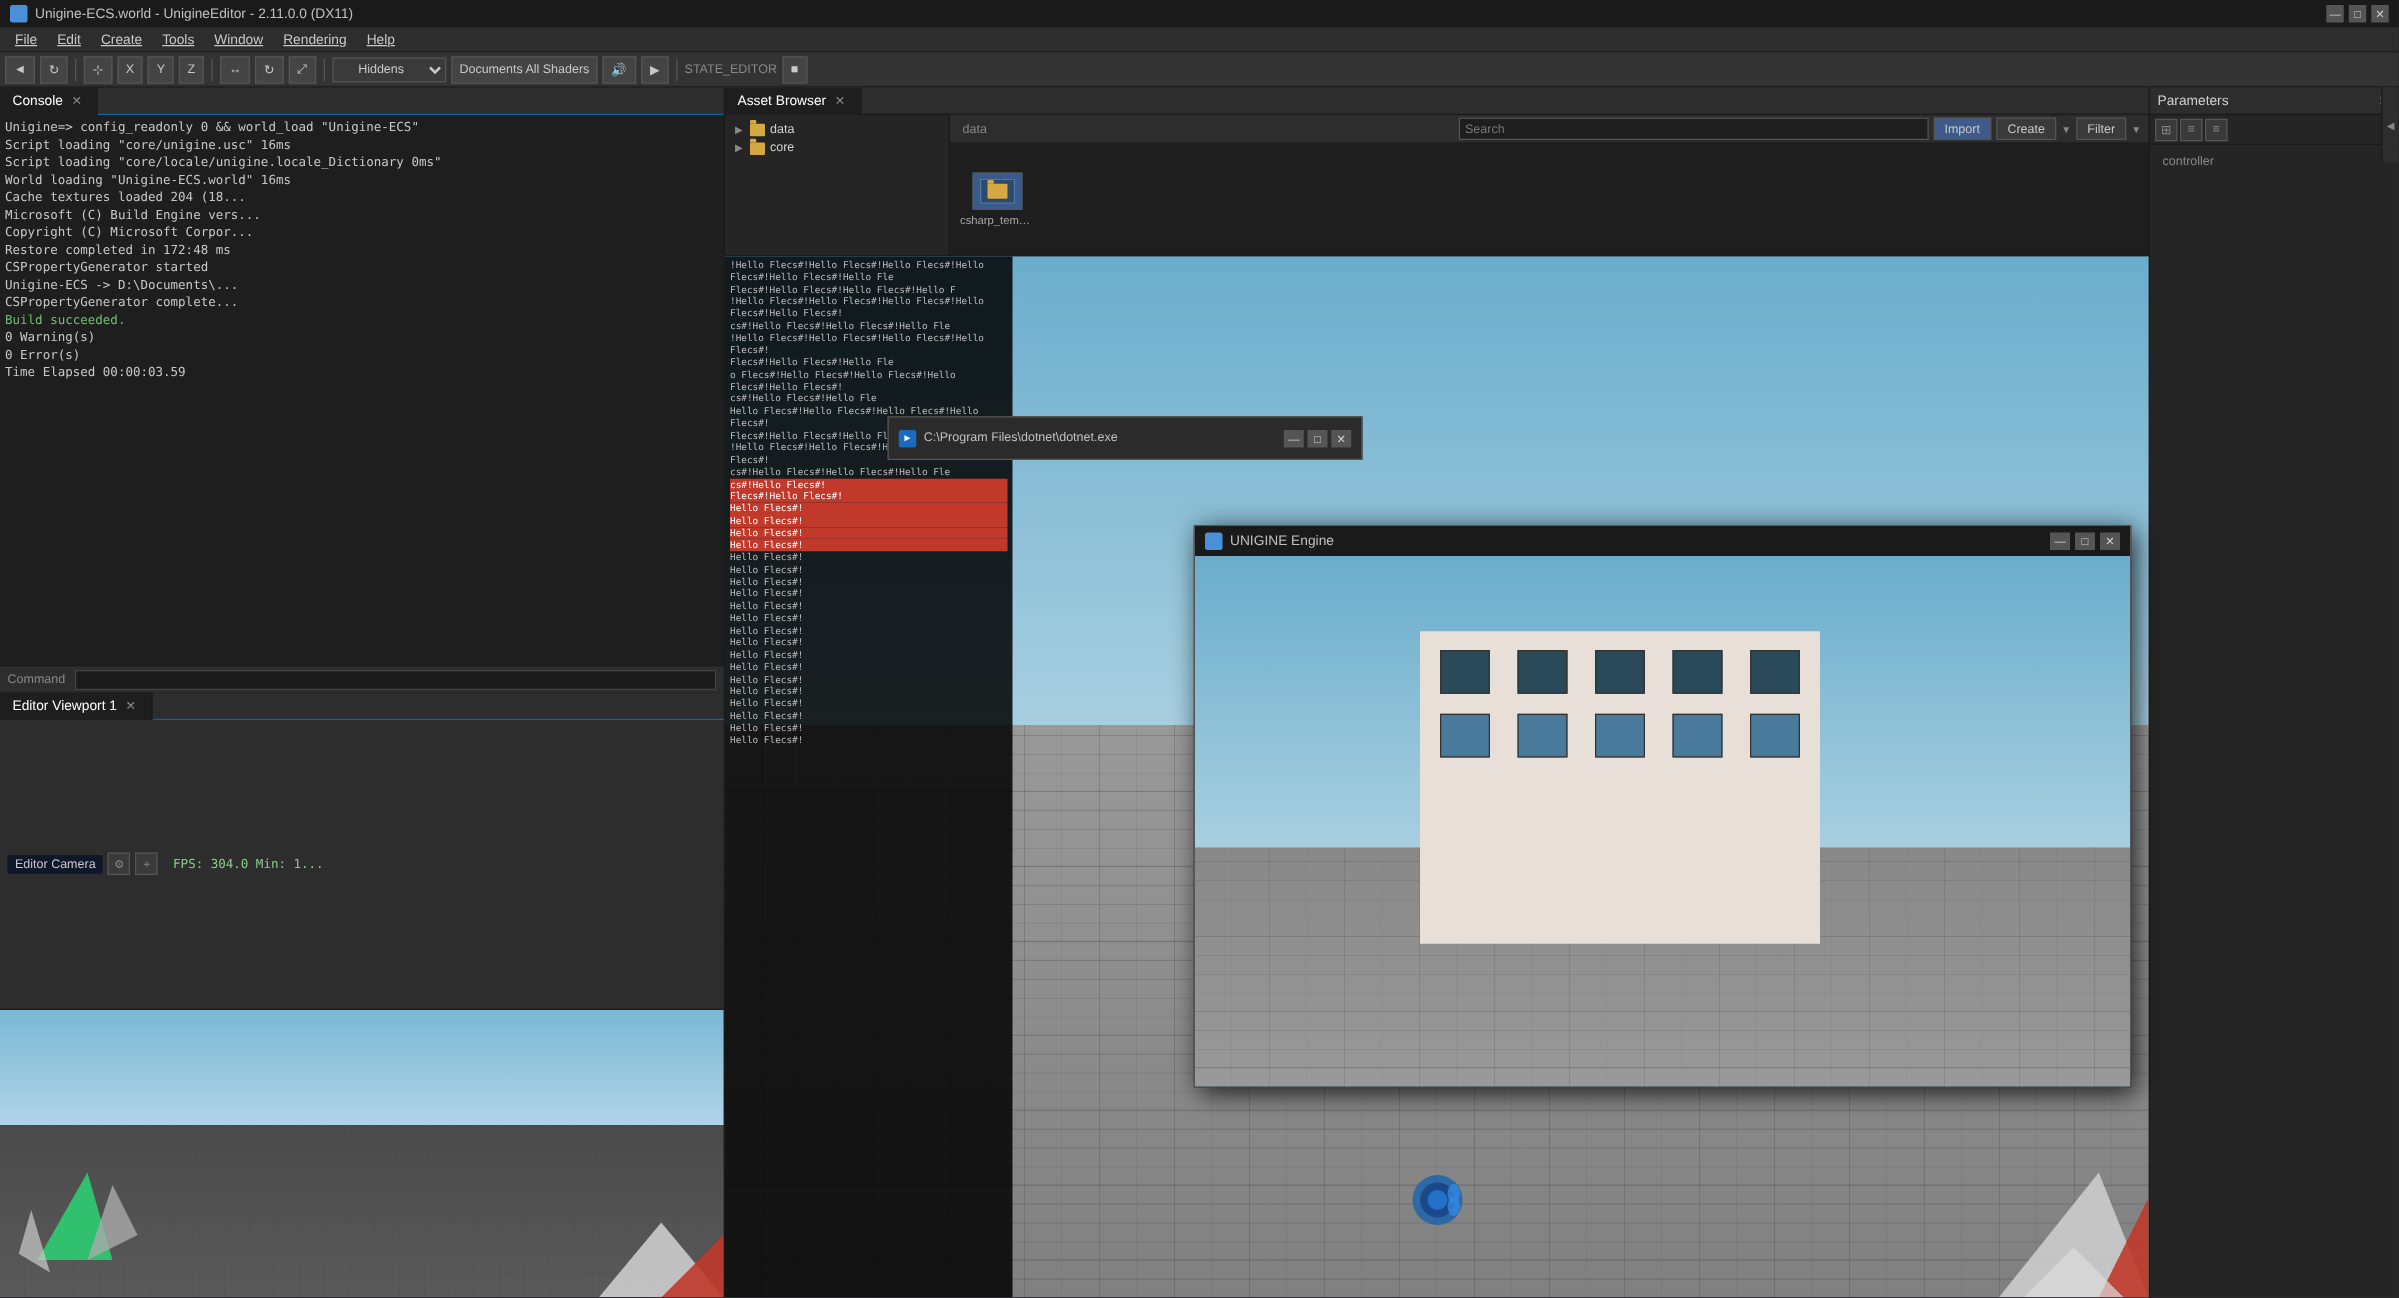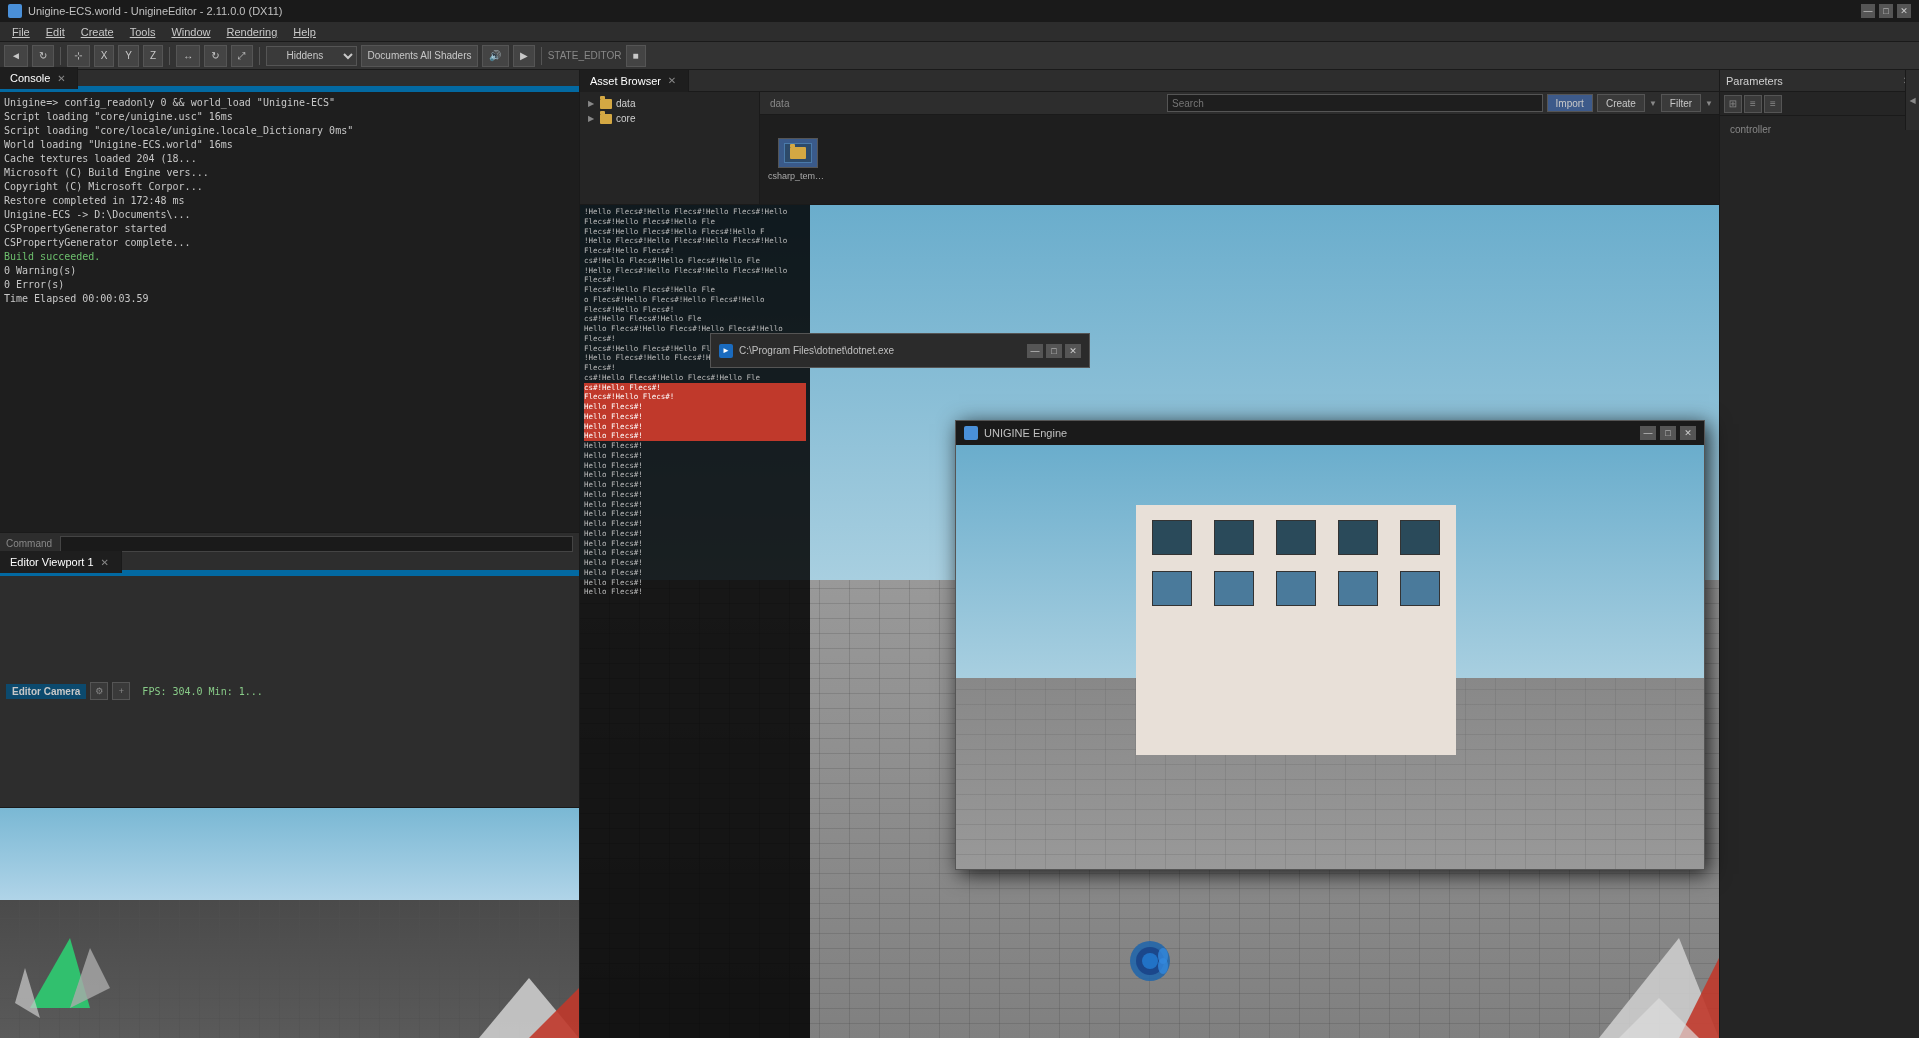--- a/index.html
+++ b/index.html
@@ -137,21 +137,21 @@
       flex: 1;
       display: flex;
       flex-direction: column;
       background: #1e1e1e;
     }
     .panel-tab-bar {
       height: 22px;
       background: #2d2d2d;
       display: flex;
       align-items: center;
-      border-bottom: 6px solid #0369a1;
+      border-bottom: 1px solid #0369a1;
     }
     .panel-tab {
       height: 22px;
       padding: 0 10px;
       display: flex;
       align-items: center;
       gap: 5px;
       font-size: 11px;
       cursor: pointer;
       border-right: 1px solid #1a1a1a;
@@ -203,22 +203,21 @@
       display: flex;
       align-items: center;
       gap: 4px;
       padding: 0 6px;
       flex: 1;
     }
     .viewport-label {
       font-size: 10px;
       color: #c8c8c8;
       padding: 2px 6px;
-      background: #0c4a6e;
-      font-weight: bold;
+      background: #0f172a;
     }
     .viewport-icon-btn {
       width: 18px;
       height: 18px;
       background: #3a3a3a;
       border: 1px solid #555;
       display: flex;
       align-items: center;
       justify-content: center;
       cursor: pointer;
@@ -672,22 +671,22 @@
       </div>
       <div class="console-content">
         <div class="console-line">Unigine=&gt; config_readonly 0 &amp;&amp; world_load "Unigine-ECS"</div>
         <div class="console-line">Script loading "core/unigine.usc"  16ms</div>
         <div class="console-line">Script loading "core/locale/unigine.locale_Dictionary 0ms"</div>
         <div class="console-line">World loading "Unigine-ECS.world"  16ms</div>
         <div class="console-line">Cache textures loaded 204 (18...</div>
         <div class="console-line">Microsoft (C) Build Engine vers...</div>
         <div class="console-line">Copyright (C) Microsoft Corpor...</div>
         <div class="console-line">Restore completed in 172:48 ms</div>
+        <div class="console-line">CSPropertyGenerator started</div>
         <div class="console-line">Unigine-ECS -&gt; D:\Documents\...</div>
-        <div class="console-line">CSPropertyGenerator started</div>
         <div class="console-line">CSPropertyGenerator complete...</div>
         <div class="console-line success">Build succeeded.</div>
         <div class="console-line">0 Warning(s)</div>
         <div class="console-line">0 Error(s)</div>
         <div class="console-line">Time Elapsed 00:00:03.59</div>
       </div>
       <div class="command-bar">
         <span class="command-label">Command</span>
         <input type="text" style="flex: 1 1 0%; background: rgb(26, 26, 26); border: 1px solid rgb(68, 68, 68); color: rgb(204, 204, 204); font-size: 10px; padding: 0px 4px; height: 16px;">
       </div>

